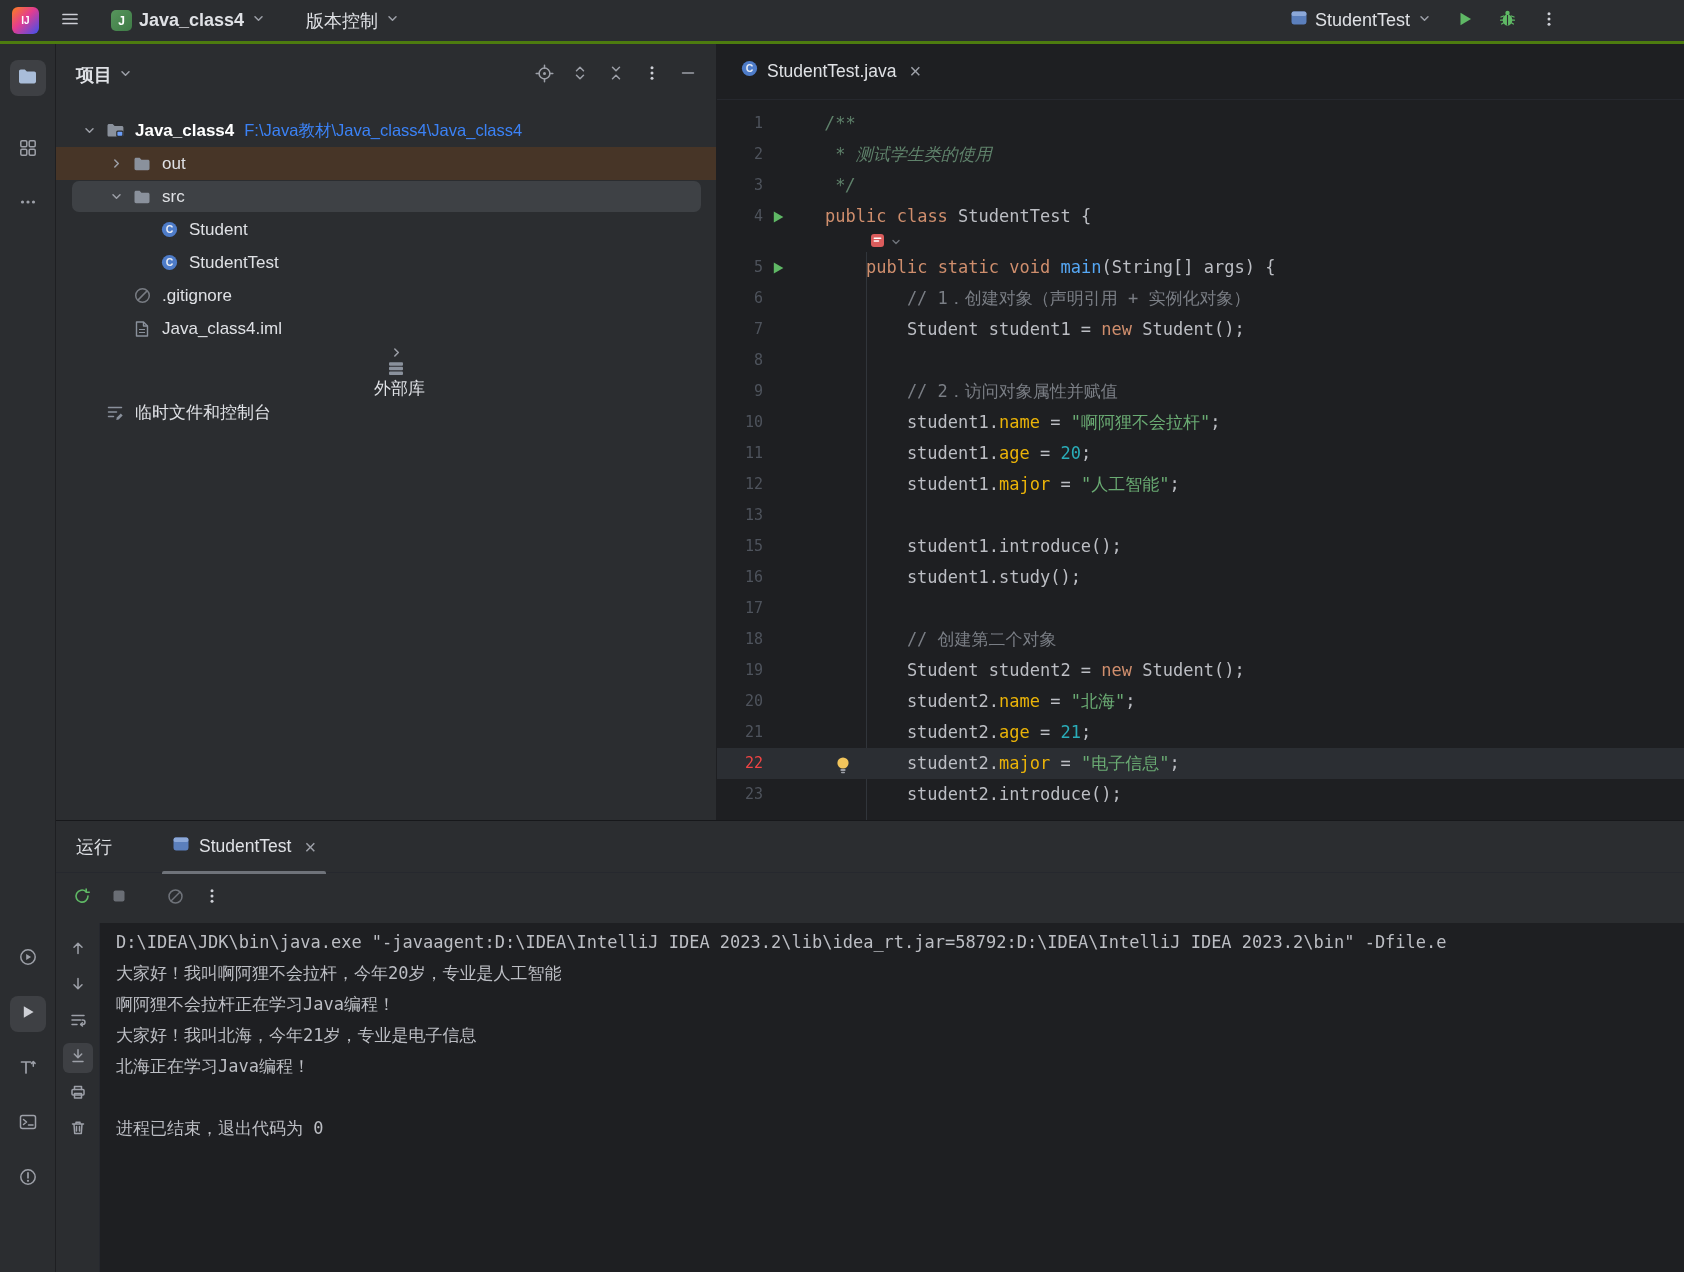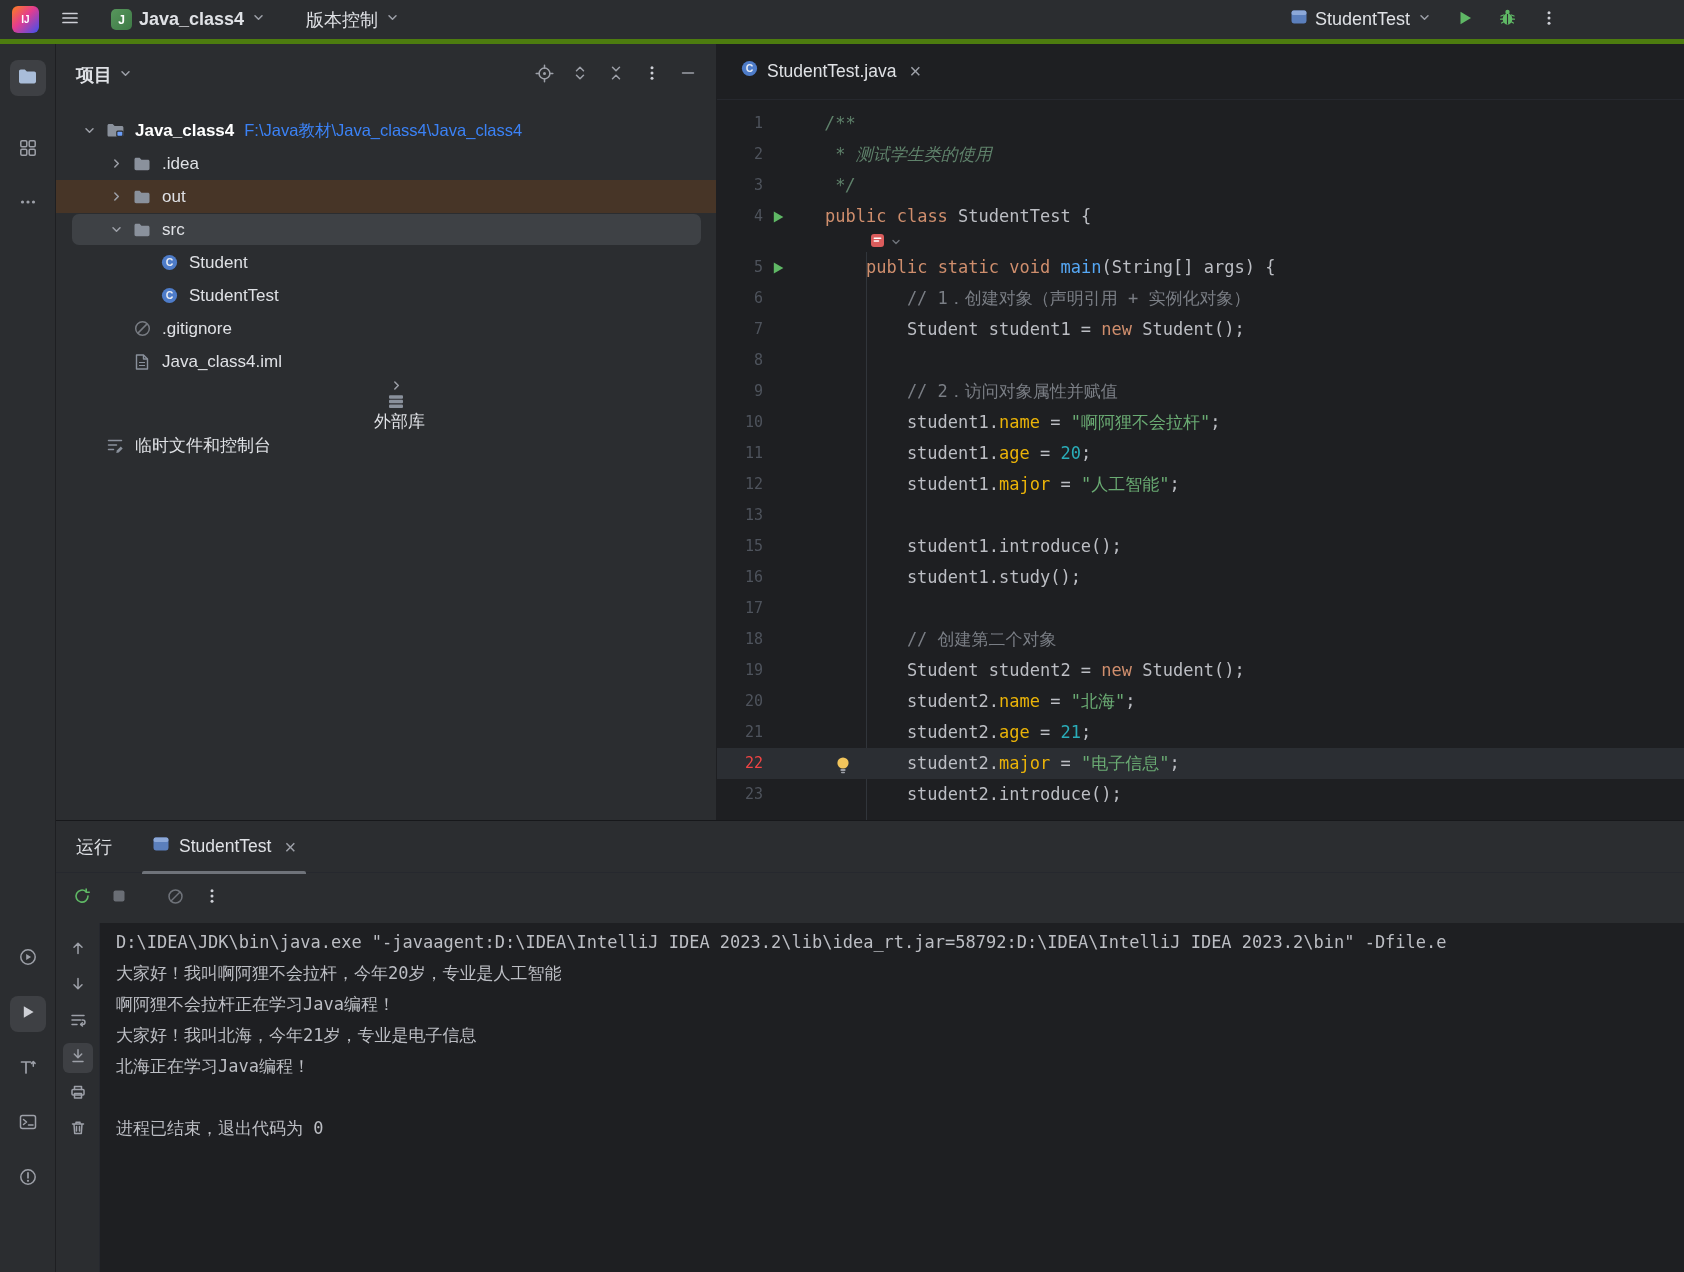--- a/index.html
+++ b/index.html
@@ -3,21 +3,21 @@
 <meta charset="utf-8">
 <style>
   *{margin:0;padding:0;box-sizing:border-box;}
   html,body{background:#1E1F22;}
   #app{position:relative;width:1684px;height:1272px;overflow:hidden;background:#1E1F22;
        font-family:"Liberation Sans","DejaVu Sans",sans-serif;color:#DFE1E5;-webkit-font-smoothing:antialiased;}
   button{background:none;border:none;color:inherit;font:inherit;cursor:pointer;}
 
   
   .titlebar{position:absolute;left:0;top:0;width:1684px;height:44px;background:#2B2D30;
-            border-bottom:5px solid #4d7c0f;display:flex;align-items:center;z-index:5;}
+            border-bottom:3px solid #4d7c0f;display:flex;align-items:center;z-index:5;}
   .tb-left{display:flex;align-items:center;}
   .logo{width:27px;height:27px;margin-left:12px;border-radius:6px;
         background:linear-gradient(135deg,#FC801D 0%,#E33C90 45%,#3B51F0 100%);
         display:flex;align-items:center;justify-content:center;font-size:10px;font-weight:700;color:#fff;}
   .tb-btn{width:34px;height:34px;border-radius:6px;display:flex;align-items:center;justify-content:center;flex:none;}
   .tb-chip{display:flex;align-items:center;gap:7px;padding:4px 8px;border-radius:6px;font-size:18px;color:#DFE1E5;}
   .proj-badge{width:21px;height:21px;border-radius:5px;background:linear-gradient(135deg,#57965C,#3E7A46);
               color:#fff;font-size:12px;font-weight:700;display:flex;align-items:center;justify-content:center;}
   .strong{font-weight:600;}
   .tb-right{margin-left:auto;display:flex;align-items:center;gap:8px;padding-right:118px;}
@@ -70,21 +70,21 @@
   .bulb{position:absolute;left:118px;top:6px;}
   .inlay-row{height:20px;display:flex;align-items:center;gap:5px;padding-left:153px;}
   .indent-guide{position:absolute;left:149px;top:152px;bottom:0;width:1px;background:#31353B;}
   .tk{color:#CF8E6D;} .ts{color:#6AAB73;} .tn{color:#2AACB8;} .tc{color:#7A7E85;}
   .td{color:#5F826B;font-style:italic;} .tf{color:#eab308;} .tm{color:#56A8F5;} .tt{color:#BCBEC4;}
 
   
   .runpanel{position:absolute;left:56px;top:820px;width:1628px;height:452px;background:#2B2D30;
             border-top:1px solid #17181B;z-index:3;}
   .rp-tabs{height:52px;display:flex;align-items:center;padding-left:20px;border-bottom:1px solid #26282E;}
-  .rp-title{font-size:18px;color:#DFE1E5;margin-right:28px;}
+  .rp-title{font-size:18px;color:#DFE1E5;margin-right:48px;}
   .rp-tab{position:relative;height:52px;display:flex;align-items:center;gap:9px;padding:0 12px;font-size:17.5px;color:#DFE1E5;}
   .rp-tab.active::after{content:"";position:absolute;left:2px;right:2px;bottom:-1px;height:3px;
                         background:#6F737A;border-radius:2px 2px 0 0;}
   .rp-toolbar{height:50px;display:flex;align-items:center;gap:9px;padding-left:12px;}
   .rp-toolbar .sep{width:10px;}
   .rp-left-toolbar{position:absolute;left:0;top:102px;bottom:0;width:44px;background:#2B2D30;
                    border-right:1px solid #26282E;display:flex;flex-direction:column;align-items:center;
                    padding-top:12px;gap:6px;}
   .vbtn{width:30px;height:30px;border-radius:6px;display:flex;align-items:center;justify-content:center;flex:none;}
   .vbtn.selected{background:#3E4044;}
@@ -263,35 +263,20 @@
               <svg width="19" height="17" viewBox="0 0 19 17">
                 <path d="M1.5 3.6c0-.9.7-1.6 1.6-1.6h3.6l1.9 2h7.2c.9 0 1.6.7 1.6 1.6v7.4c0 .9-.7 1.6-1.6 1.6H3.1c-.9 0-1.6-.7-1.6-1.6z" fill="#8A919C"></path>
                 <rect x="10.2" y="8.6" width="7.3" height="6.4" rx="1.5" fill="#2B2D30"></rect>
                 <rect x="11.4" y="9.8" width="4.9" height="4" rx=".8" fill="#6C9EF8"></rect>
               </svg>
             </span>
             <span class="tlabel bold">Java_class4</span>
             <span class="thint">F:\Java教材\Java_class4\Java_class4</span>
           </div>
         </div>
-        <div class="tree-row">
-          <div class="tree-inner" style="padding-left: 47px;">
-            <span class="tw">
-              <svg width="15" height="15" viewBox="0 0 15 15">
-                <path d="M5.8 4 9.3 7.5 5.8 11" fill="none" stroke="#9DA0A8" stroke-width="1.5" stroke-linecap="round" stroke-linejoin="round"></path>
-              </svg>
-            </span>
-            <span class="tw">
-              <svg width="18" height="16" viewBox="0 0 18 16">
-                <path d="M1.5 3.4c0-.9.7-1.6 1.6-1.6h3.5l1.8 1.9h6.5c.9 0 1.6.7 1.6 1.6v7.3c0 .9-.7 1.6-1.6 1.6H3.1c-.9 0-1.6-.7-1.6-1.6z" fill="#8A919C"></path>
-              </svg>
-            </span>
-            <span class="tlabel">.idea</span>
-          </div>
-        </div>
         <div class="tree-row row-out">
           <div class="tree-inner" style="padding-left: 47px;">
             <span class="tw">
               <svg width="15" height="15" viewBox="0 0 15 15">
                 <path d="M5.8 4 9.3 7.5 5.8 11" fill="none" stroke="#9DA0A8" stroke-width="1.5" stroke-linecap="round" stroke-linejoin="round"></path>
               </svg>
             </span>
             <span class="tw">
               <svg width="18" height="16" viewBox="0 0 18 16">
                 <path d="M1.5 3.4c0-.9.7-1.6 1.6-1.6h3.5l1.8 1.9h6.5c.9 0 1.6.7 1.6 1.6v7.3c0 .9-.7 1.6-1.6 1.6H3.1c-.9 0-1.6-.7-1.6-1.6z" fill="#8A919C"></path>

